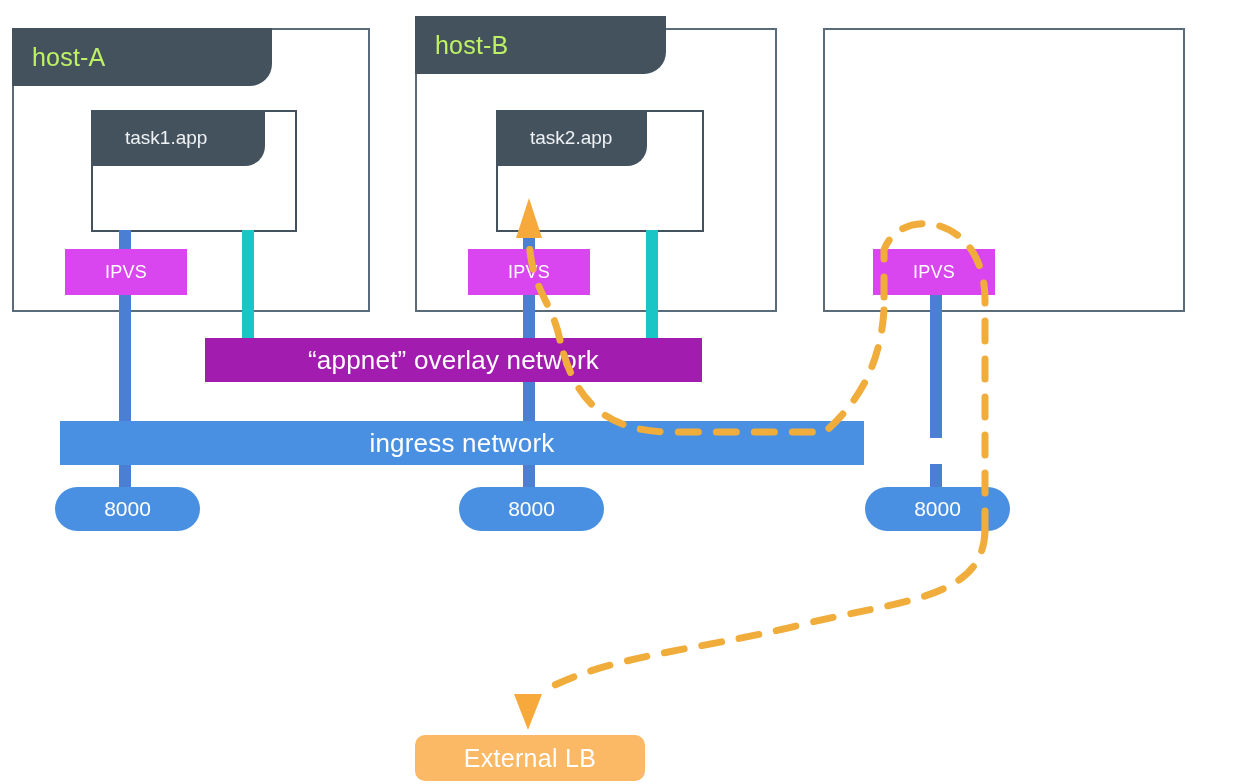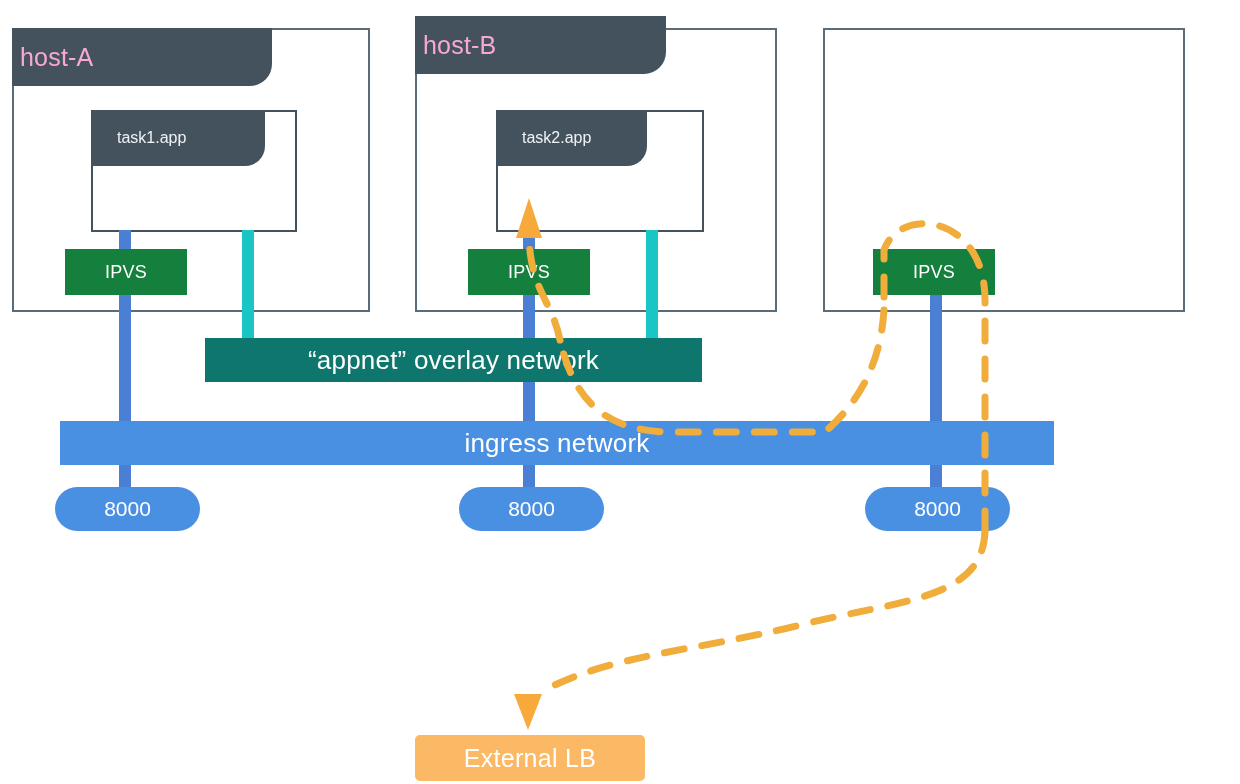--- a/index.html
+++ b/index.html
@@ -25,61 +25,61 @@
   }
   .host-tab {
     position: absolute;
     background: #44525e;
     border-bottom-right-radius: 22px;
     box-sizing: border-box;
     display: flex;
     align-items: center;
   }
   .host-tab-label {
-    color: #f9a8d4;
+    color: #bef264;
     font-size: 25px;
     letter-spacing: 0.2px;
-    padding-left: 8px;
+    padding-left: 20px;
   }
   .task-box {
     position: absolute;
     border: 2px solid #44525e;
     background: #ffffff;
     box-sizing: border-box;
   }
   .task-tab {
     position: absolute;
     background: #44525e;
     border-bottom-right-radius: 20px;
     box-sizing: border-box;
     display: flex;
     align-items: center;
   }
   .task-tab-label {
     color: #eef2f5;
-    font-size: 16px;
-    padding-left: 26px;
+    font-size: 19px;
+    padding-left: 34px;
   }
   .ipvs-box {
     position: absolute;
-    background: #15803d;
+    background: #d946ef;
     display: flex;
     align-items: center;
     justify-content: center;
     box-sizing: border-box;
     z-index: 6;
   }
   .ipvs-label {
     color: #ffffff;
     font-size: 18px;
     letter-spacing: 0.3px;
   }
   .overlay-band {
     position: absolute;
-    background: #0f766e;
+    background: #a21caf;
     display: flex;
     align-items: center;
     justify-content: center;
     z-index: 5;
   }
   .overlay-label {
     color: #ffffff;
     font-size: 26px;
     letter-spacing: 0.2px;
   }
@@ -105,21 +105,21 @@
     justify-content: center;
     z-index: 6;
   }
   .port-label {
     color: #ffffff;
     font-size: 21px;
   }
   .lb-box {
     position: absolute;
     background: #fbb865;
-    border-radius: 5px;
+    border-radius: 10px;
     display: flex;
     align-items: center;
     justify-content: center;
     z-index: 6;
   }
   .lb-label {
     color: #ffffff;
     font-size: 25px;
     letter-spacing: 0.3px;
   }
@@ -194,21 +194,21 @@
   <div class="vline-blue" style="left:930px; top:464px; width:12px; height:28px;"></div>
 
   <div class="ipvs-box" style="left:873px; top:249px; width:122px; height:46px;">
     <span class="ipvs-label">IPVS</span>
   </div>
 
   <div class="overlay-band" style="left:205px; top:338px; width:497px; height:44px;">
     <span class="overlay-label">“appnet” overlay network</span>
   </div>
 
-  <div class="ingress-band" style="left:60px; top:421px; width:994px; height:44px;">
+  <div class="ingress-band" style="left:60px; top:421px; width:804px; height:44px;">
     <span class="ingress-label">ingress network</span>
   </div>
 
   <div class="port-pill" style="left:55px; top:487px; width:145px; height:44px;">
     <span class="port-label">8000</span>
   </div>
   <div class="port-pill" style="left:459px; top:487px; width:145px; height:44px;">
     <span class="port-label">8000</span>
   </div>
   <div class="port-pill" style="left:865px; top:487px; width:145px; height:44px;">

